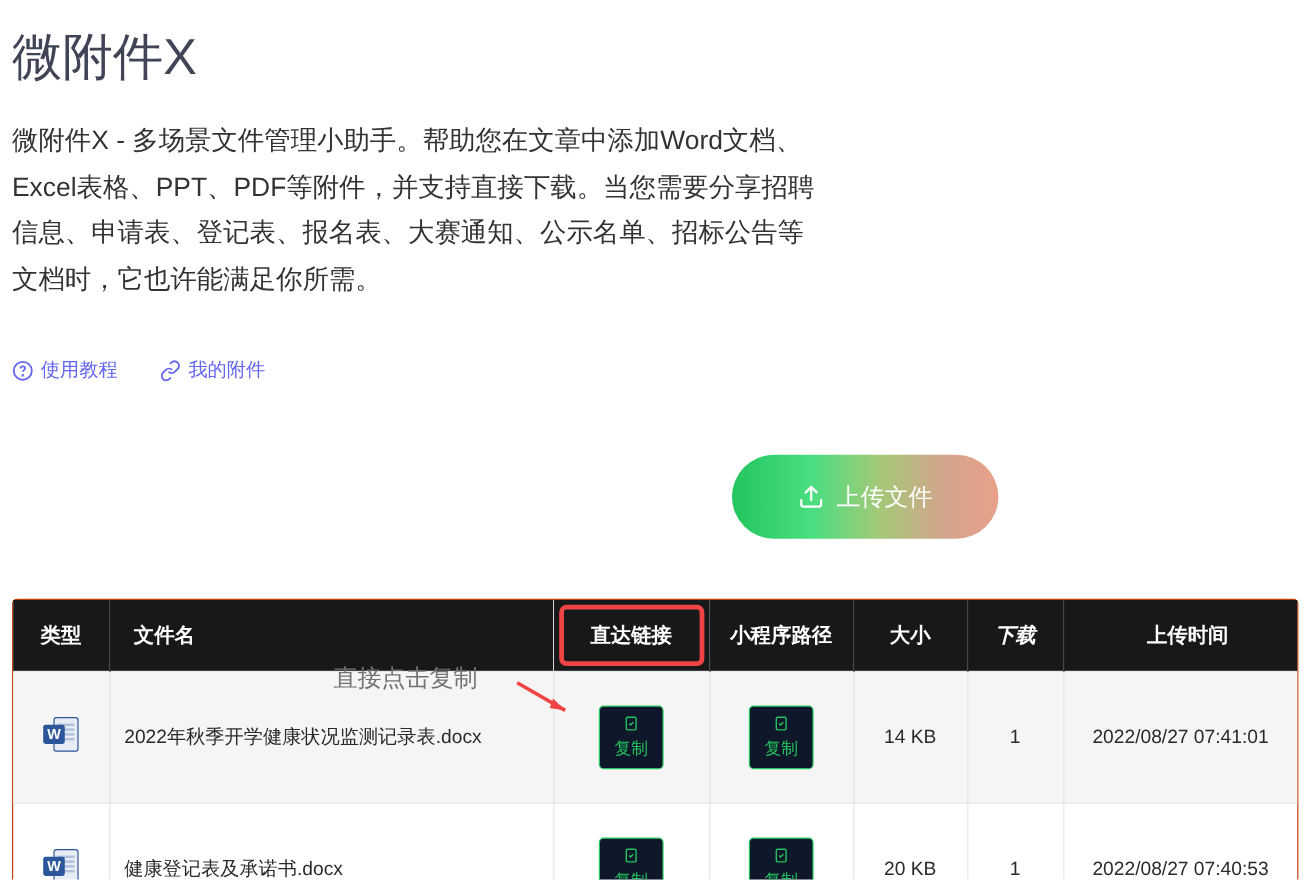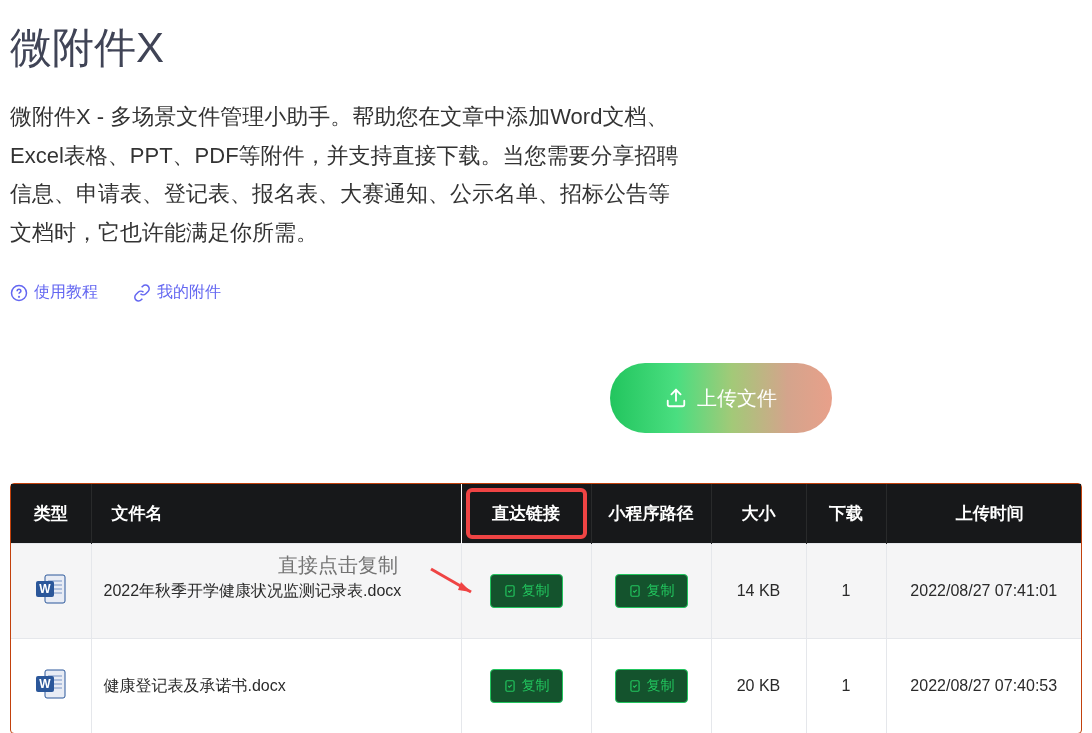--- a/index.html
+++ b/index.html
@@ -34,20 +34,21 @@
       align-items: center;
     }
     .link-item {
       display: inline-flex;
       align-items: center;
       gap: 6px;
       color: #6366f1;
       text-decoration: none;
       font-size: 16px;
       cursor: pointer;
+      margin-top: 16px;
     }
     .link-icon {
       display: inline-flex;
       align-items: center;
       justify-content: center;
     }
     .upload-row {
       display: flex;
       justify-content: flex-end;
       padding: 50px 260px 40px 0;
@@ -90,21 +91,21 @@
       font-size: 17px;
       text-align: center;
       border-right: 1px solid rgba(255,255,255,0.08);
     }
     thead th:last-child { border-right: none; }
     thead th.col-type { width: 80px; }
     thead th.col-name { width: 370px; text-align: left; padding-left: 20px; }
     thead th.col-link { width: 130px; }
     thead th.col-path { width: 120px; }
     thead th.col-size { width: 95px; }
-    thead th.col-downloads { width: 80px; }
+    thead th.col-downloads { width: 80px; font-style: italic; }
     thead th.col-time { width: auto; padding-left: 24px; }
     .th-highlight {
       position: relative;
     }
     .th-highlight-box {
       position: absolute;
       inset: 4px;
       border: 4px solid #ef4444;
       border-radius: 6px;
       pointer-events: none;
@@ -132,24 +133,25 @@
       position: relative;
     }
     .word-icon svg { display: block; }
     .copy-btn {
       display: inline-flex;
       align-items: center;
       gap: 5px;
       padding: 7px 12px;
       border: 1px solid #22c55e;
       border-radius: 4px;
-      background: #14532d;
+      background: #0f172a;
       color: #22c55e;
       font-size: 14px;
       cursor: pointer;
+      flex-direction: column;
     }
     .copy-btn svg { display: block; }
     .annotation-text {
       position: absolute;
       left: 278px;
       top: 552px;
       color: #737373;
       font-size: 20px;
       font-weight: 500;
       pointer-events: none;

